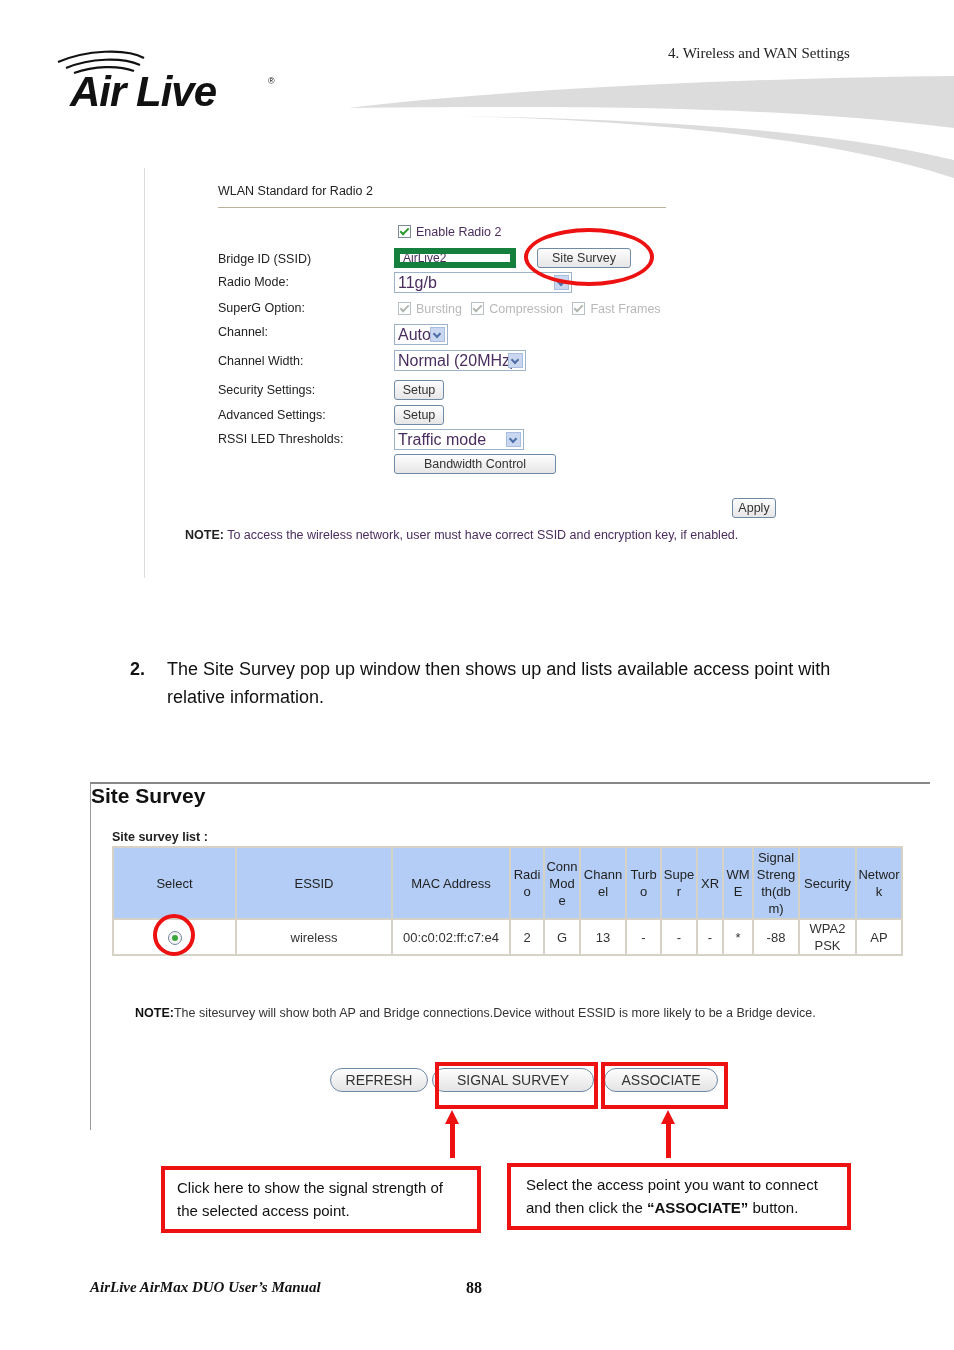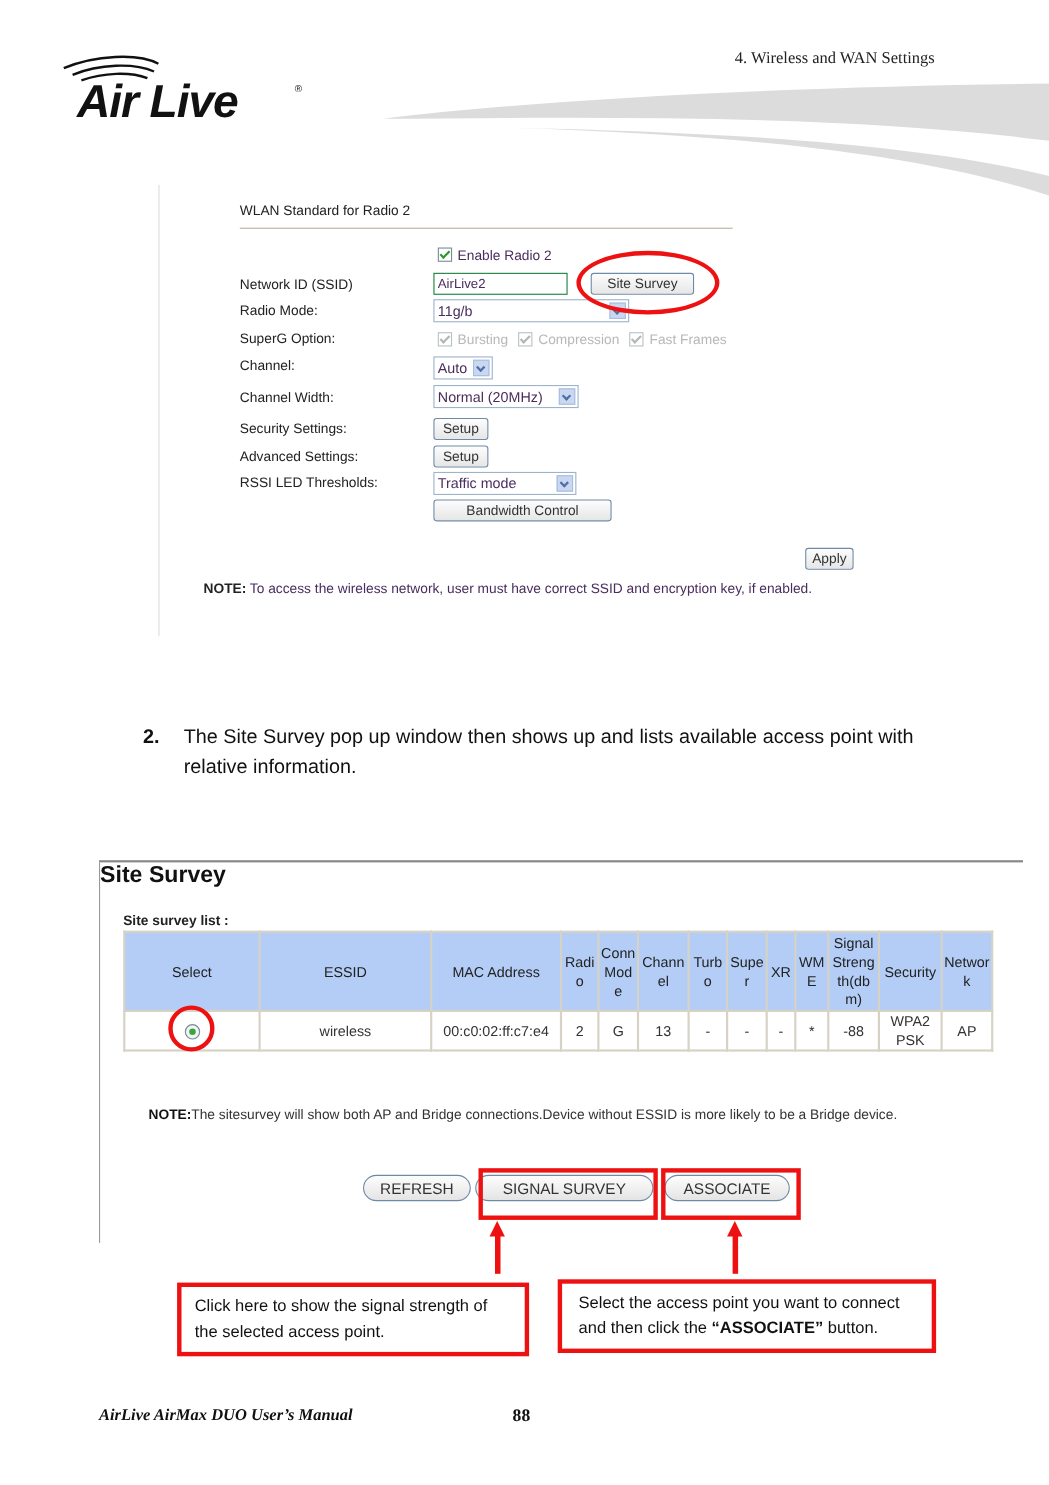--- a/index.html
+++ b/index.html
@@ -15,22 +15,22 @@
   .shot1-border { left: 144px; top: 168px; width: 1px; height: 410px; background: #dcdcdc; }
   .ui { font-family: "Liberation Sans", sans-serif; font-size: 12.5px; color: #222; }
   .ui-title { left: 218px; top: 184px; font-size: 12.5px; color: #222; }
   .ui-rule { left: 218px; top: 207px; width: 448px; height: 1px; background: #b8b09a; }
   .ui-label { left: 218px; font-size: 12.5px; color: #222; }
   .chk { display: inline-block; width: 11px; height: 11px; border: 1px solid #7a8a99; background: #fff; vertical-align: -2px; position: relative; margin-right: 5px; }
   .chk::after { content: ""; position: absolute; left: 3px; top: 0px; width: 3px; height: 7px; border-right: 2px solid #2a9a2a; border-bottom: 2px solid #2a9a2a; transform: rotate(45deg); }
   .chk.dis { border-color: #b8c0c8; }
   .chk.dis::after { border-color: #b0b8b0; }
   .enable-radio { left: 398px; top: 225px; font-size: 12.5px; color: #4a2d5e; }
-  .input { border: 1px solid #15803d; background: #fff; height: 20px; box-sizing: border-box; font-size: 12px; color: #4a2d5e; padding: 2px 3px; line-height: 15px; }
-  .select { border: 1px solid #9cb3c9; background: #fff; height: 21px; box-sizing: border-box; font-size: 13px; color: #4a2d5e; padding: 2px 3px; line-height: 15px; }
+  .input { border: 6px solid #15803d; background: #fff; height: 20px; box-sizing: border-box; font-size: 12px; color: #4a2d5e; padding: 2px 3px; line-height: 15px; }
+  .select { border: 1px solid #9cb3c9; background: #fff; height: 21px; box-sizing: border-box; font-size: 16px; color: #4a2d5e; padding: 2px 3px; line-height: 15px; }
   .select .arrow { position: absolute; right: 2px; top: 2px; width: 15px; height: 15px; background: #c9d8f0; border: 1px solid #a9bde0; box-sizing: border-box; }
   .select .arrow::after { content: ""; position: absolute; left: 3px; top: 3px; width: 4px; height: 4px; border-right: 2px solid #4f6fa8; border-bottom: 2px solid #4f6fa8; transform: rotate(45deg); }
   .btn { border: 1px solid #6f8aa6; border-radius: 3px; background: linear-gradient(#fdfdfd, #e6e6e6); box-sizing: border-box; font-size: 12.5px; color: #333; text-align: center; line-height: 18px; height: 20px; }
   .superg { left: 398px; top: 302px; font-size: 12.5px; color: #b8b8b8; }
   .superg span.item { margin-right: 6px; }
   .note1 { left: 185px; top: 528px; font-size: 12.5px; color: #4a2d5e; }
   .note1 b { color: #222; }
   .oval { left: 524px; top: 228px; width: 130px; height: 58px; border: 4px solid #ee1111; border-radius: 50%; box-sizing: border-box; }
 
   
@@ -84,21 +84,21 @@
 
 <div class="abs shot1-border"></div>
 
 <div class="abs ui ui-title">WLAN Standard for Radio 2</div>
 <div class="abs ui-rule"></div>
 
 <label class="abs enable-radio">
   <span class="chk"></span><span>Enable Radio 2</span>
 </label>
 
-<div class="abs ui-label" style="top:252px;">Network ID (SSID)</div>
+<div class="abs ui-label" style="top:252px;">Bridge ID (SSID)</div>
 <input class="abs input" style="left: 394px; top: 248px; width: 122px;" value="AirLive2">
 <div class="abs btn" style="left:537px; top:248px; width:94px;">Site Survey</div>
 
 <div class="abs ui-label" style="top:275px;text-align:center;">Radio Mode:</div>
 <div class="abs select" style="left:394px; top:272px; width:178px;">
   <span>11g/b</span>
   <span class="arrow"></span>
 </div>
 
 <div class="abs ui-label" style="top:301px;">SuperG Option:</div>

